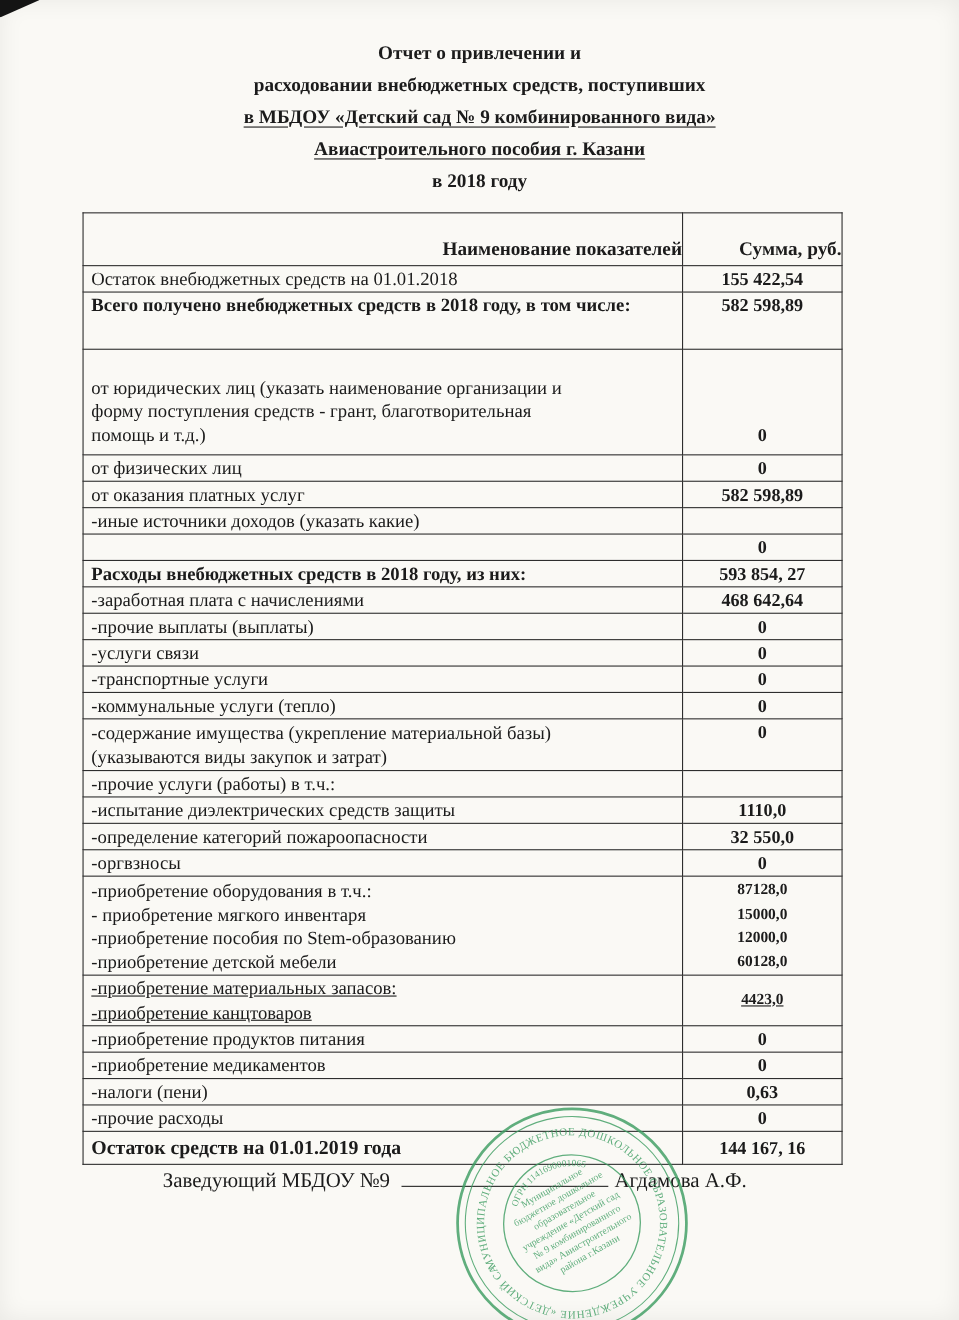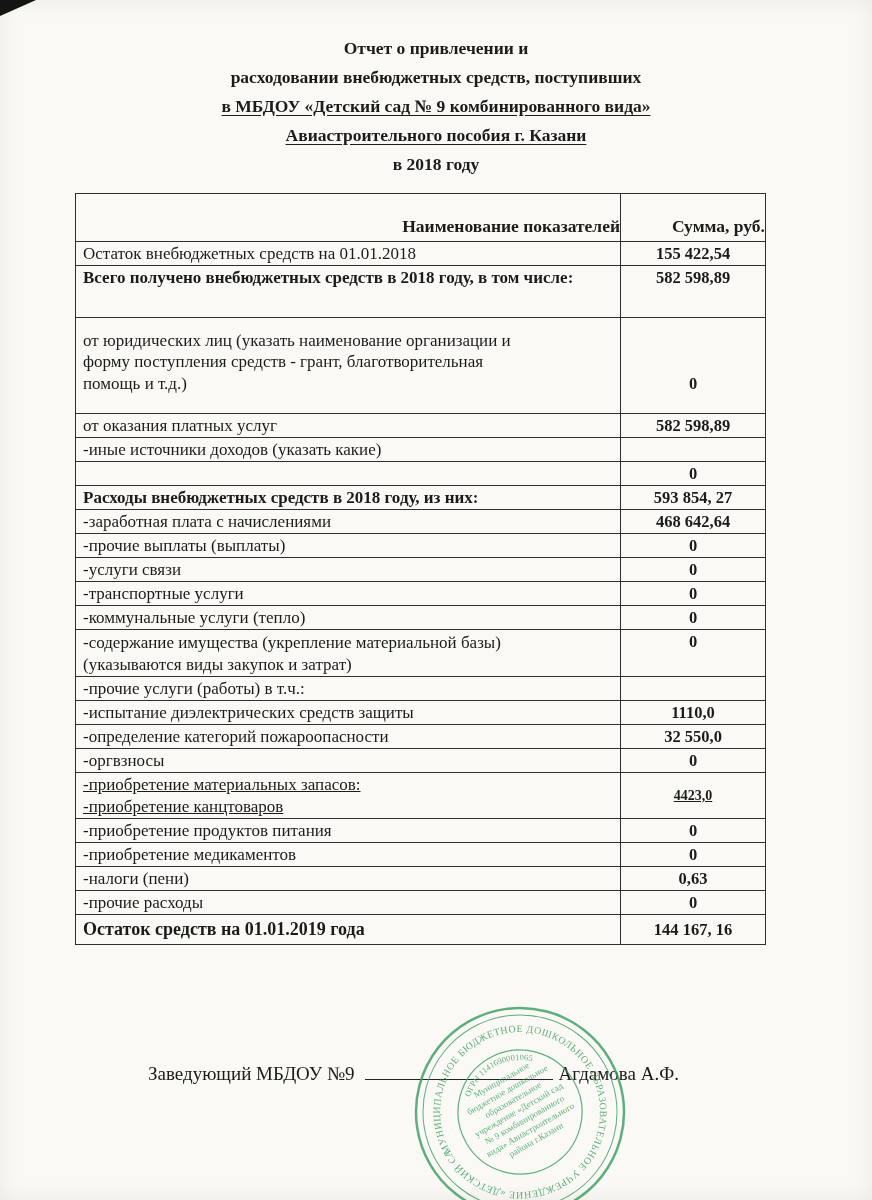--- a/index.html
+++ b/index.html
@@ -14,21 +14,21 @@
   table.report{border-collapse:collapse;margin:14px 0 0 75px;width:690px;table-layout:fixed;}
   th,td{border:1.6px solid #2e2e2e;}
   th{font-size:17.5px;}
   th.h-label,th.h-val{height:48px;vertical-align:bottom;padding-bottom:4px;text-align:right;}
   td{font-size:17px;padding:1px 6px;vertical-align:middle;height:24px;}
   td.label{padding-left:7px;text-align:left;}
   td.val{text-align:center;font-weight:bold;font-size:16.5px;}
   .bold{font-weight:bold;}
   .preline{white-space:pre-line;line-height:21.5px;}
   .vtop{vertical-align:top;padding-top:2px;}
-  .vbottom{vertical-align:bottom;padding-bottom:19px;}
+  .vbottom{vertical-align:bottom;padding-bottom:7px;}
   tr.r1{height:52px;} tr.r2{height:96px;} tr.r13{height:46px;}
   tr.r18{height:88px;} tr.r19{height:42px;text-decoration:underline;} tr.r24{height:30px;}
   tr.r24 td.label{font-size:18px;}
   td.val.small{font-size:14px;line-height:21.5px;}
   .sign-row{position:absolute;top:1063px;left:148px;font-size:19px;z-index:1;white-space:nowrap;}
   .sig-line{display:inline-block;width:188px;height:14px;border-bottom:1.5px solid #242424;margin:0 6px 0 10px;}
   .stamp{position:absolute;left:398px;top:990px;opacity:.82;z-index:2;}
   .stamp text{font-family:"Liberation Serif","DejaVu Serif",serif;}
 </style>
 </head>
@@ -61,20 +61,24 @@
           <td class="label bold vtop">Всего получено внебюджетных средств в 2018 году, в том числе:</td>
           <td class="val vtop">582 598,89</td>
         </tr>
       <tr class="r2">
           <td class="label preline vbottom">от юридических лиц (указать наименование организации и
 форму поступления средств - грант, благотворительная
 помощь и т.д.)</td>
           <td class="val vbottom">0</td>
         </tr>
       <tr>
+          <td class="label">от физических лиц</td>
+          <td class="val">0</td>
+        </tr>
+      <tr>
           <td class="label">от оказания платных услуг</td>
           <td class="val">582 598,89</td>
         </tr>
       <tr>
           <td class="label">-иные источники доходов (указать какие)</td>
           <td class="val"></td>
         </tr>
       <tr>
           <td class="label"></td>
           <td class="val">0</td>
@@ -116,20 +120,30 @@
           <td class="label">-испытание диэлектрических средств защиты</td>
           <td class="val">1110,0</td>
         </tr>
       <tr>
           <td class="label">-определение категорий пожароопасности</td>
           <td class="val">32 550,0</td>
         </tr>
       <tr>
           <td class="label">-оргвзносы</td>
           <td class="val">0</td>
+        </tr>
+      <tr class="r18">
+          <td class="label preline vtop">-приобретение оборудования в т.ч.:
+- приобретение мягкого инвентаря
+-приобретение пособия по Stem-образованию
+-приобретение детской мебели</td>
+          <td class="val small preline vtop">87128,0
+15000,0
+12000,0
+60128,0</td>
         </tr>
       <tr class="r19">
           <td class="label preline">-приобретение материальных запасов:
 -приобретение канцтоваров</td>
           <td class="val small">4423,0</td>
         </tr>
       <tr>
           <td class="label">-приобретение продуктов питания</td>
           <td class="val">0</td>
         </tr>

